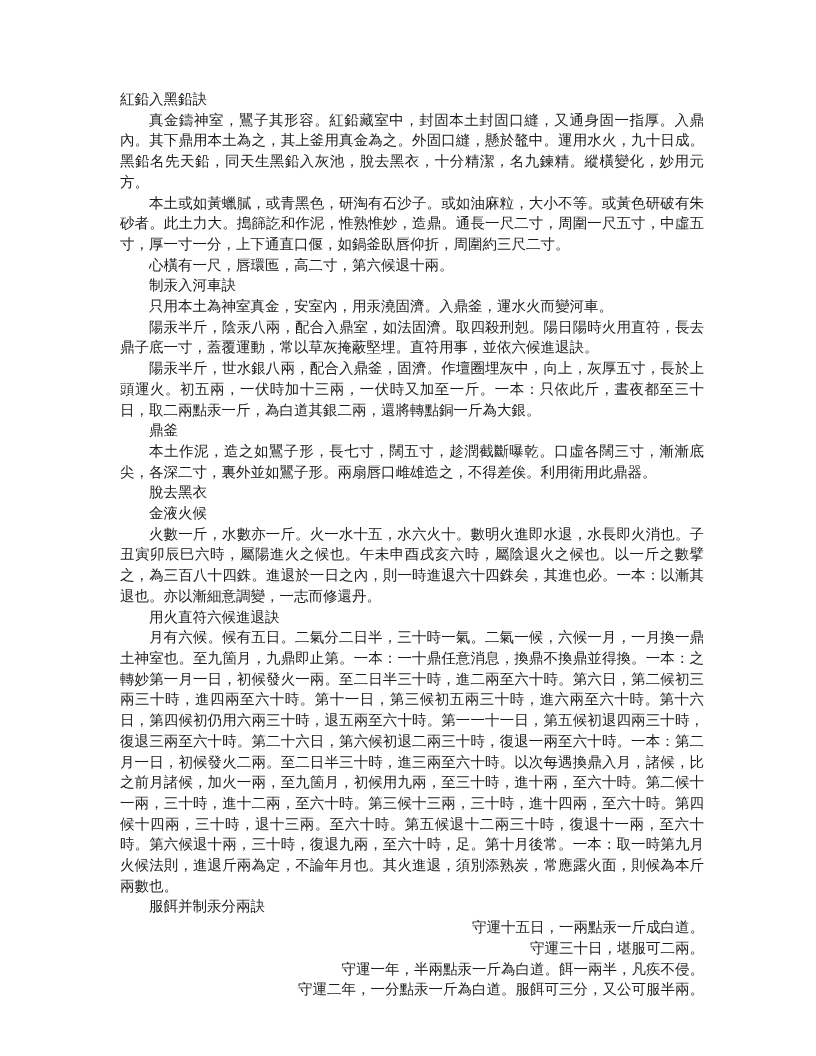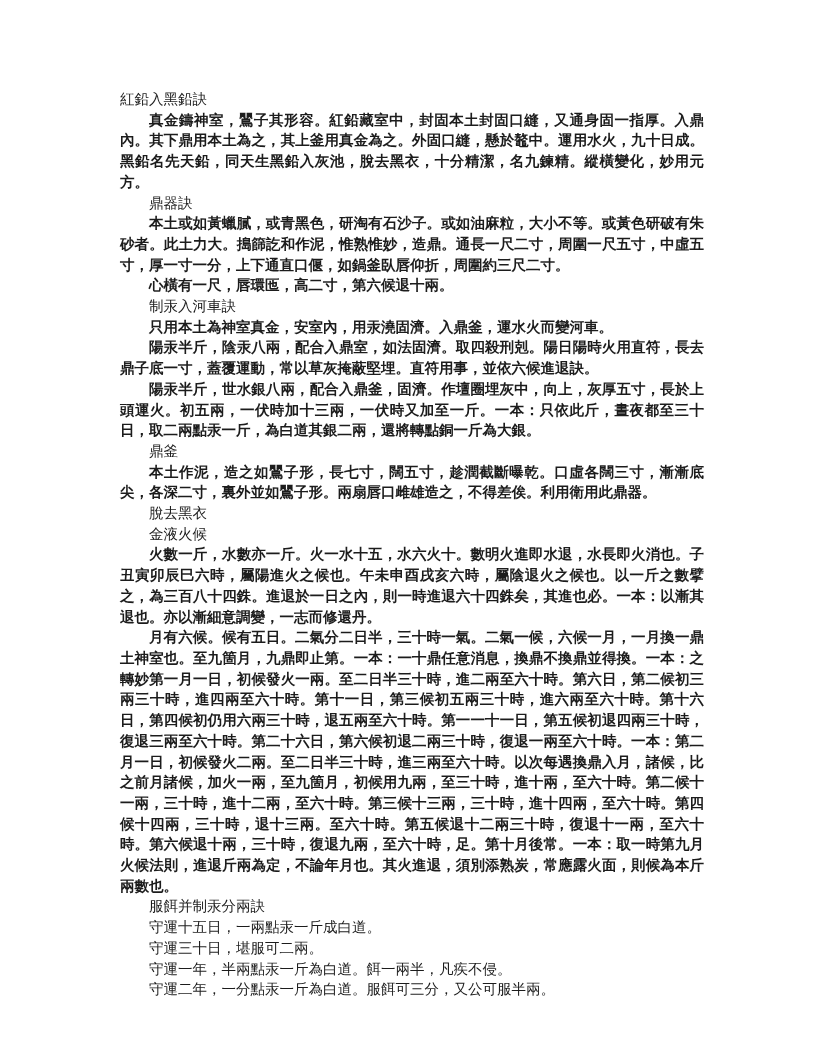--- a/index.html
+++ b/index.html
@@ -30,42 +30,42 @@
   }
   .doc-title {
     text-indent: 0;
   }
   .heading, .para, .line {
     text-indent: 2em;
   }
   .para:last-child {
     text-align-last: left;
   }
-  .para { text-align: justify; font-weight: bold; }
-  .line { text-align: left; }
+  .para { text-align: justify; }
+  .line { text-align: right; }
 </style>
 </head>
 <body>
 
 <div class="page">
   <div class="text-block">
     <div class="doc-title">紅鉛入黑鉛訣</div>
     <div class="para">真金鑄神室，鸎子其形容。紅鉛藏室中，封固本土封固口縫，又通身固一指厚。入鼎內。其下鼎用本土為之，其上釜用真金為之。外固口縫，懸於鼇中。運用水火，九十日成。黑鉛名先天鉛，同天生黑鉛入灰池，脫去黑衣，十分精潔，名九鍊精。縱橫變化，妙用元方。</div>
-    <div class="heading">鼎器訣</div>
     <div class="para">本土或如黃蠟膩，或青黑色，研淘有石沙子。或如油麻粒，大小不等。或黃色研破有朱砂者。此土力大。搗篩訖和作泥，惟熟惟妙，造鼎。通長一尺二寸，周圍一尺五寸，中虛五寸，厚一寸一分，上下通直口偃，如鍋釜臥唇仰折，周圍約三尺二寸。</div>
     <div class="para">心橫有一尺，唇環匜，高二寸，第六候退十兩。</div>
     <div class="heading">制汞入河車訣</div>
     <div class="para">只用本土為神室真金，安室內，用汞澆固濟。入鼎釜，運水火而變河車。</div>
     <div class="para">陽汞半斤，陰汞八兩，配合入鼎室，如法固濟。取四殺刑剋。陽日陽時火用直符，長去鼎子底一寸，蓋覆運動，常以草灰掩蔽堅埋。直符用事，並依六候進退訣。</div>
     <div class="para">陽汞半斤，世水銀八兩，配合入鼎釜，固濟。作壇圈埋灰中，向上，灰厚五寸，長於上頭運火。初五兩，一伏時加十三兩，一伏時又加至一斤。一本：只依此斤，晝夜都至三十日，取二兩點汞一斤，為白道其銀二兩，還將轉點銅一斤為大銀。</div>
     <div class="heading">鼎釜</div>
     <div class="para">本土作泥，造之如鸎子形，長七寸，闊五寸，趁潤截斷曝乾。口虛各闊三寸，漸漸底尖，各深二寸，裏外並如鸎子形。兩扇唇口雌雄造之，不得差俟。利用衛用此鼎器。</div>
     <div class="heading">脫去黑衣</div>
     <div class="heading">金液火候</div>
     <div class="para">火數一斤，水數亦一斤。火一水十五，水六火十。數明火進即水退，水長即火消也。子丑寅卯辰巳六時，屬陽進火之候也。午未申酉戌亥六時，屬陰退火之候也。以一斤之數擘之，為三百八十四銖。進退於一日之內，則一時進退六十四銖矣，其進也必。一本：以漸其退也。亦以漸細意調變，一志而修還丹。</div>
+    <div class="heading">用火直符六候進退訣</div>
     <div class="para">月有六候。候有五日。二氣分二日半，三十時一氣。二氣一候，六候一月，一月換一鼎土神室也。至九箇月，九鼎即止第。一本：一十鼎任意消息，換鼎不換鼎並得換。一本：之轉妙第一月一日，初候發火一兩。至二日半三十時，進二兩至六十時。第六日，第二候初三兩三十時，進四兩至六十時。第十一日，第三候初五兩三十時，進六兩至六十時。第十六日，第四候初仍用六兩三十時，退五兩至六十時。第一一十一日，第五候初退四兩三十時，復退三兩至六十時。第二十六日，第六候初退二兩三十時，復退一兩至六十時。一本：第二月一日，初候發火二兩。至二日半三十時，進三兩至六十時。以次每遇換鼎入月，諸候，比之前月諸候，加火一兩，至九箇月，初候用九兩，至三十時，進十兩，至六十時。第二候十一兩，三十時，進十二兩，至六十時。第三候十三兩，三十時，進十四兩，至六十時。第四候十四兩，三十時，退十三兩。至六十時。第五候退十二兩三十時，復退十一兩，至六十時。第六候退十兩，三十時，復退九兩，至六十時，足。第十月後常。一本：取一時第九月火候法則，進退斤兩為定，不論年月也。其火進退，須別添熟炭，常應露火面，則候為本斤兩數也。</div>
     <div class="heading">服餌并制汞分兩訣</div>
     <div class="line">守運十五日，一兩點汞一斤成白道。</div>
     <div class="line">守運三十日，堪服可二兩。</div>
     <div class="line">守運一年，半兩點汞一斤為白道。餌一兩半，凡疾不侵。</div>
     <div class="line">守運二年，一分點汞一斤為白道。服餌可三分，又公可服半兩。</div>
 
   </div>
 </div>
 

